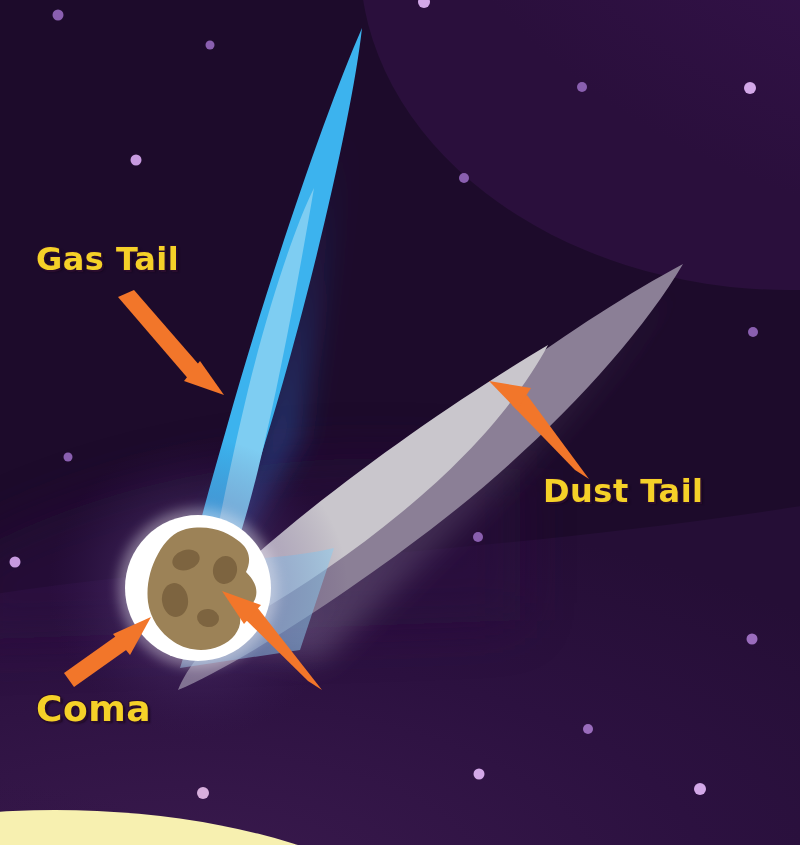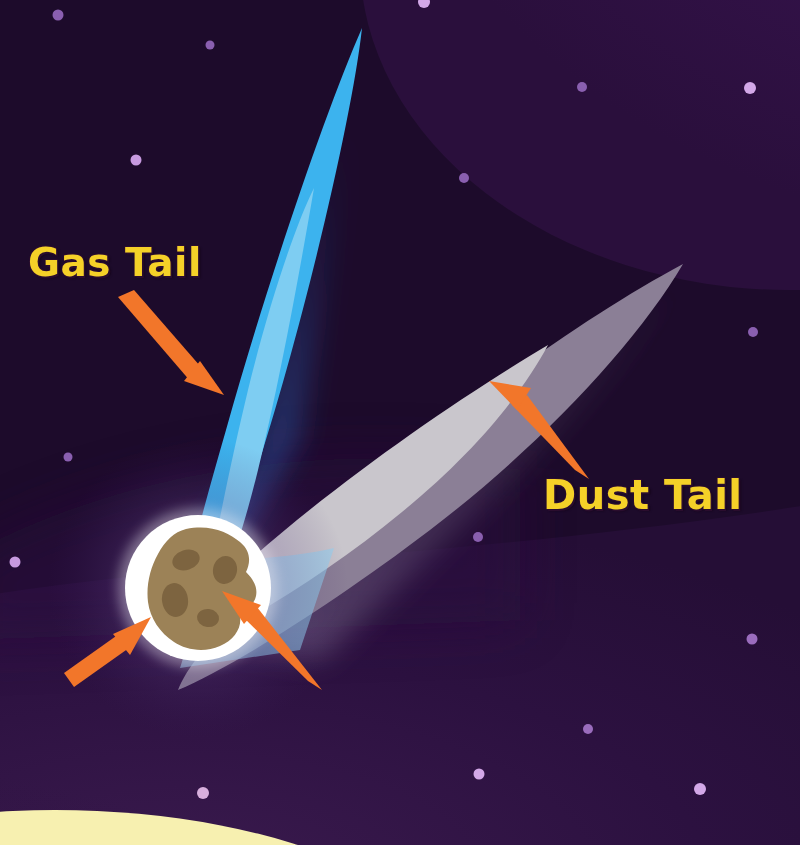--- a/index.html
+++ b/index.html
@@ -30,22 +30,22 @@
     white-space: nowrap;
     color: #f5d128;
     text-shadow:
        1.6px 1.6px 0 #2a0d2e,
       -0.8px 0.8px 0 #2a0d2e,
        0.8px -0.8px 0 #2a0d2e,
       -0.8px -0.8px 0 #2a0d2e,
        2.4px 2.4px 2px rgba(20,5,25,0.85);
     user-select: none;
   }
-  #label-gas-tail   { left: 28px;  top: 240px; font-size: 39px; }
-  #label-dust-tail  { left: 543px; top: 472px; font-size: 40px; }
+  #label-gas-tail   { left: 36px;  top: 240px; font-size: 32px; }
+  #label-dust-tail  { left: 543px; top: 472px; font-size: 32px; }
   #label-coma       { left: 36px;  top: 688px; font-size: 36px; }
   #label-nucleus    { left: 260px; top: 696px; font-size: 36px; }
 </style>
 </head>
 <body>
 
 <div id="scene">
 
   <svg class="layer" viewBox="0 0 800 845" preserveAspectRatio="none">
     <defs>
@@ -207,15 +207,16 @@
         <path d="M 322 690 L 308 681 L 239 613 L 253 602 Z"></path>
         <path d="M 222 591 L 261 605 L 244 624 Z"></path>
       </g>
     </g>
   </svg>
 
   <div class="label" id="label-gas-tail">Gas Tail</div>
 
   <div class="label" id="label-dust-tail">Dust Tail</div>
 
+  <div class="label" id="label-coma">Coma</div>
 
 
 </div>
 
 </body></html>

